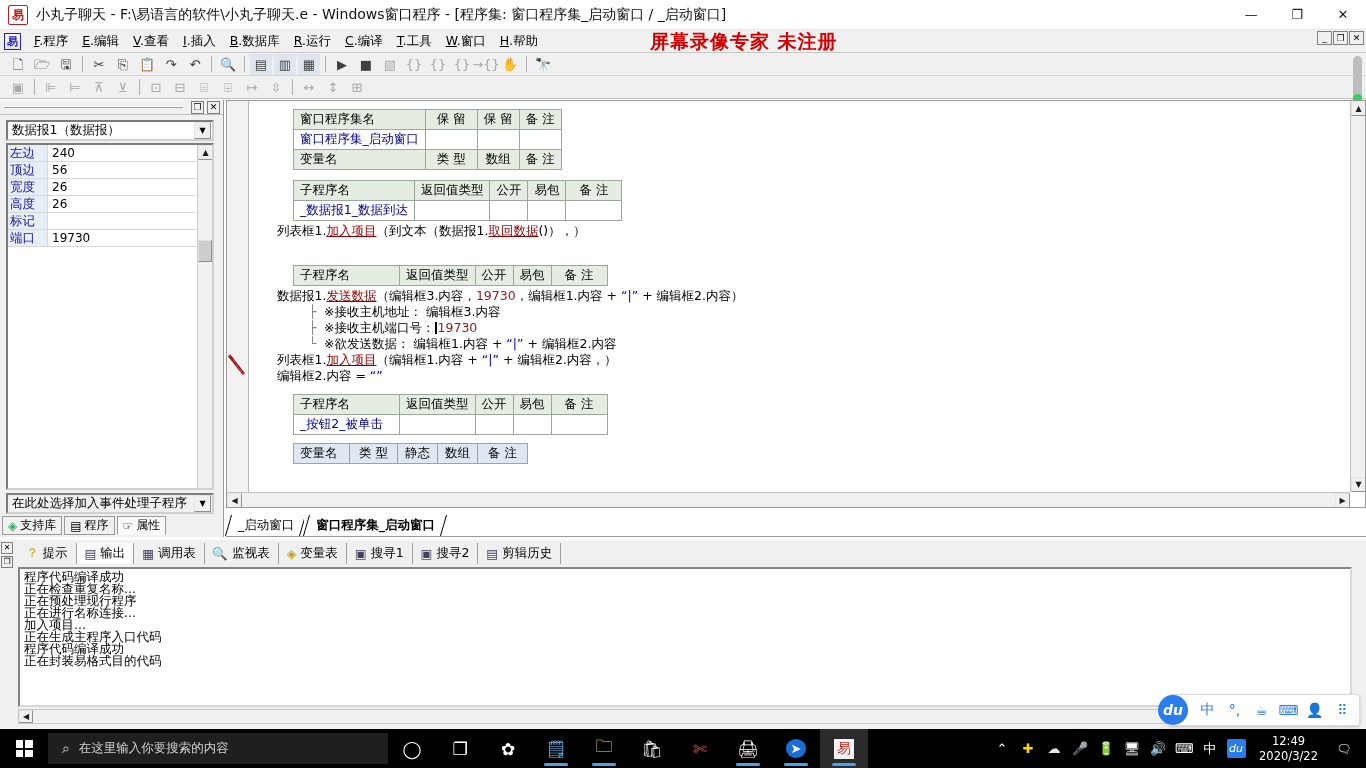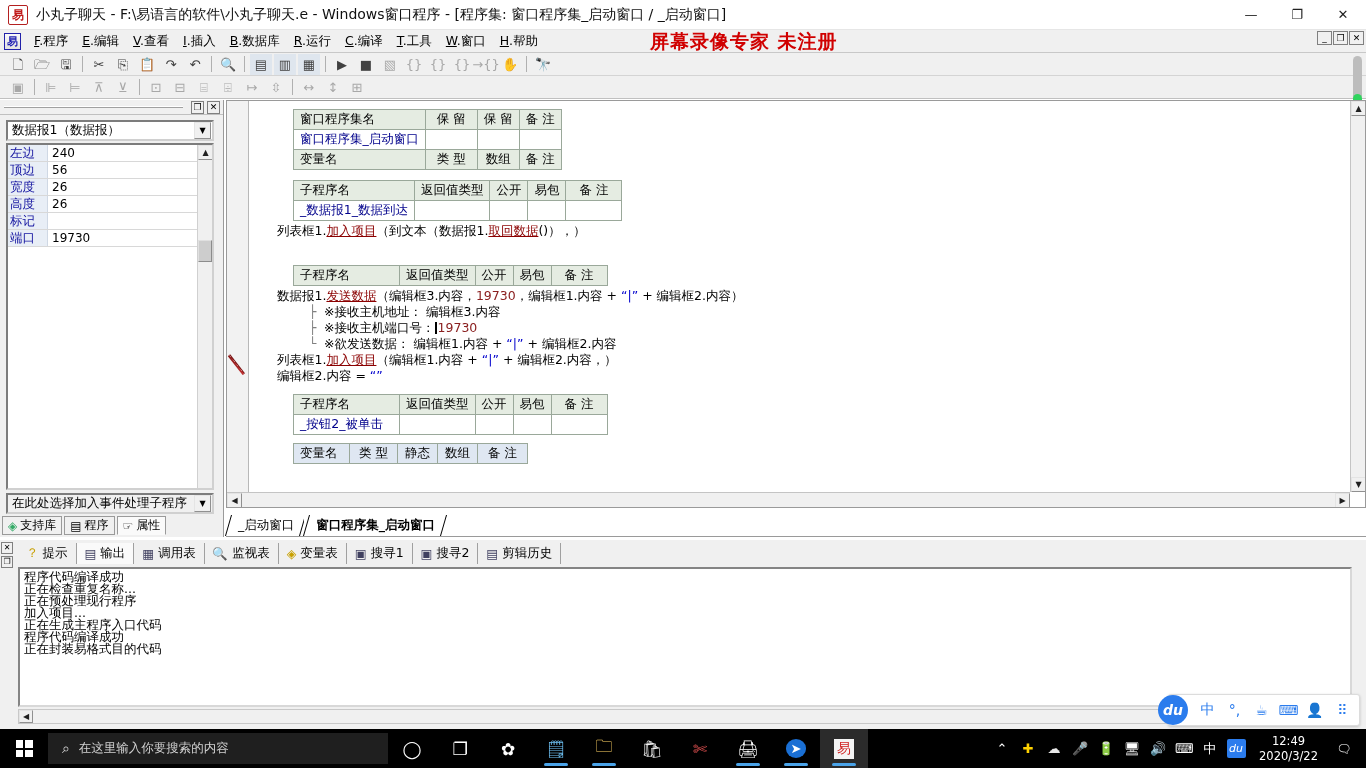--- a/index.html
+++ b/index.html
@@ -688,20 +688,21 @@
         <div class="bp-tab">
           <span style="color: rgb(64, 64, 96);">▤</span>
           <span>剪辑历史</span>
         </div>
       </div>
     <div class="outbox">
       <div id="outlines">
           <div class="outline">程序代码编译成功</div>
           <div class="outline">正在检查重复名称...</div>
           <div class="outline">正在预处理现行程序</div>
+          <div class="outline">正在进行名称连接...</div>
           <div class="outline">加入项目...</div>
           <div class="outline">正在生成主程序入口代码</div>
           <div class="outline">程序代码编译成功</div>
           <div class="outline">正在封装易格式目的代码</div>
         </div>
     </div>
     <div class="out-hscroll">
       <div class="sbtn" style="width:14px;height:13px;">◀</div>
       <div style="margin-left:auto;" class="sbtn">▶</div>
     </div>

